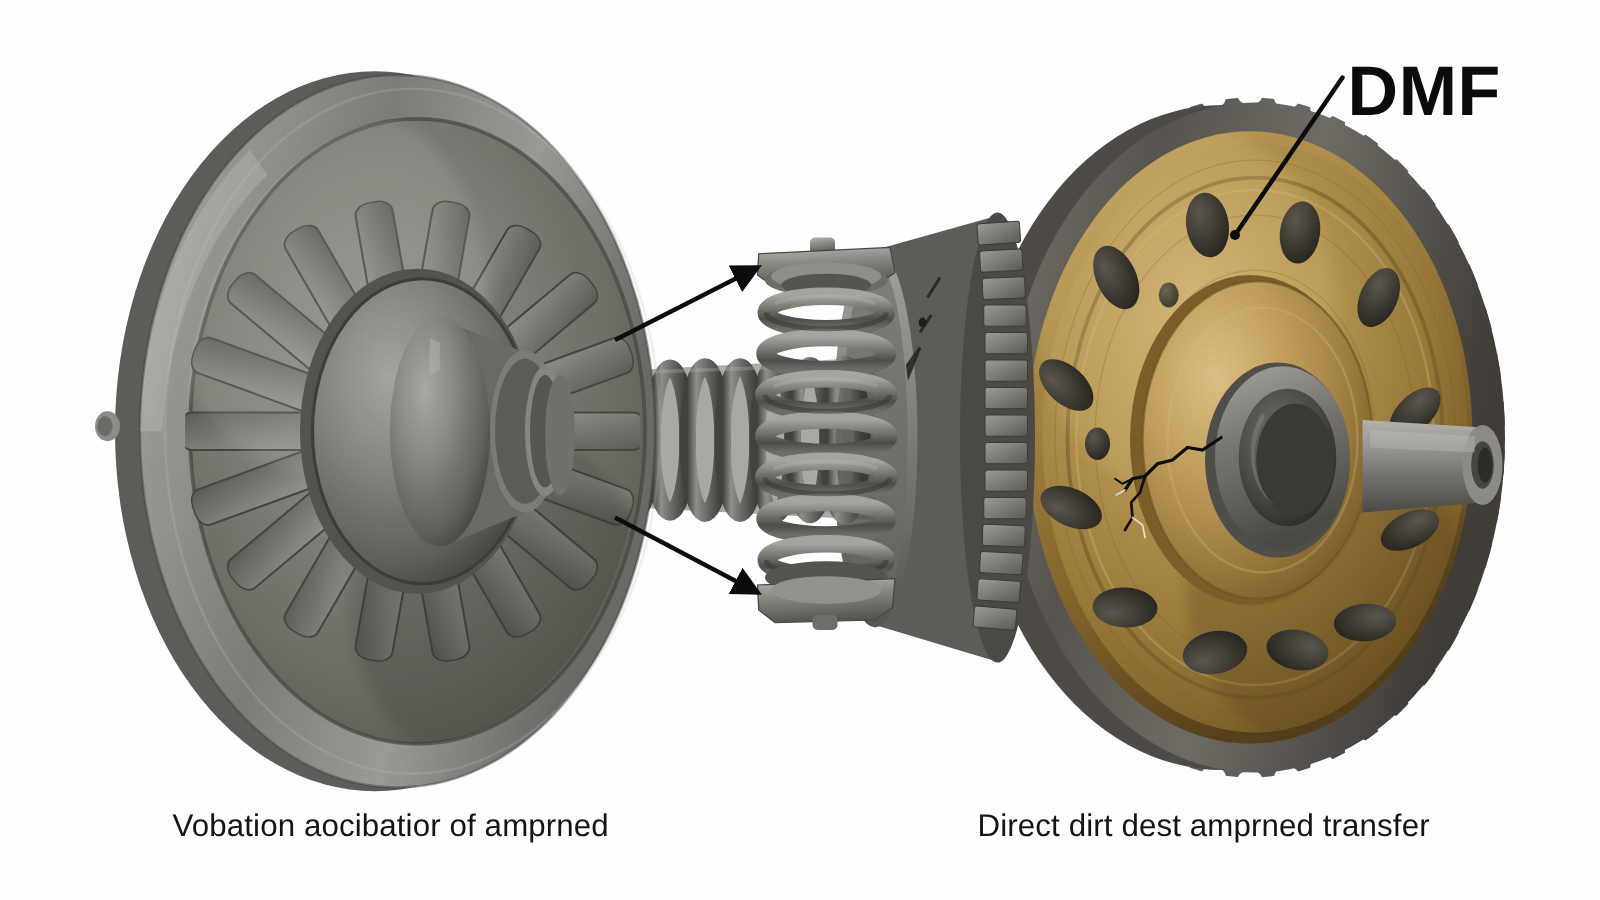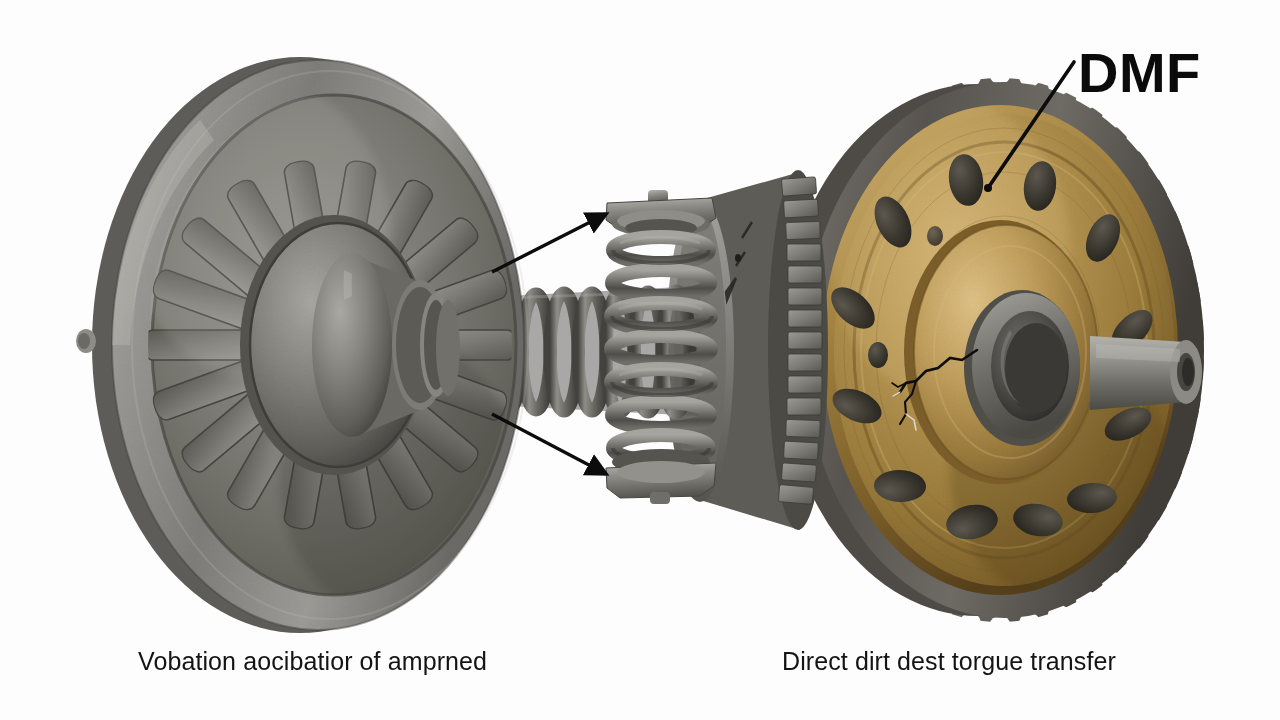--- a/index.html
+++ b/index.html
@@ -491,15 +491,15 @@
 
     <path d="M492,414 L606,474" stroke="#0c0c0c" stroke-width="3.4" fill="none" marker-end="url(#arrowHead)"></path>
 
     <path d="M1074,62 L988,188" stroke="#0c0c0c" stroke-width="3.6" fill="none" stroke-linecap="round"></path>
     <circle cx="988" cy="188" r="4" fill="#0c0c0c"></circle>
   </g>
 </svg>
 
 <div id="dmf-label">DMF</div>
 <div class="cap" id="cap-left">Vobation aocibatior of amprned</div>
-<div class="cap" id="cap-right">Direct dirt dest torgue transfer</div>
+<div class="cap" id="cap-right">Direct dirt dest amprned transfer</div>
 
 </div>
 
 </body></html>

